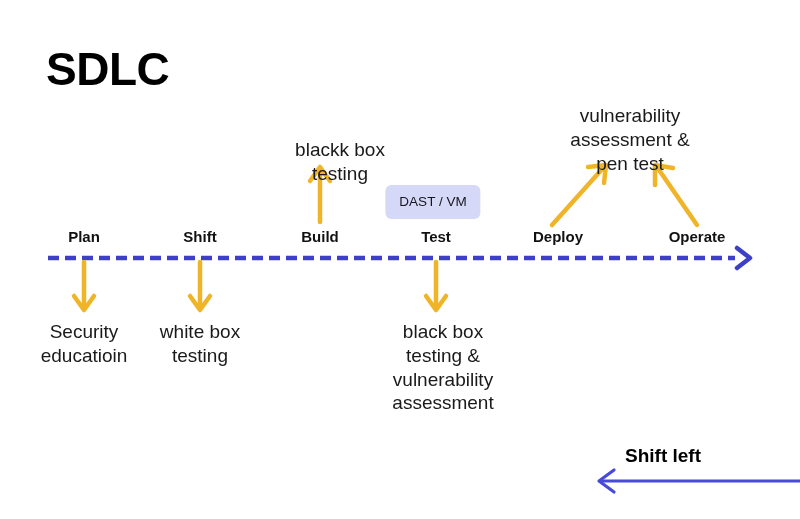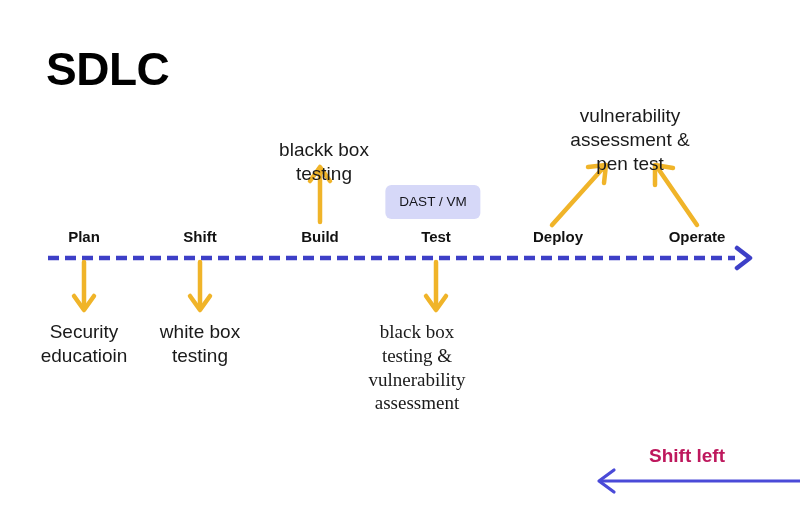--- a/index.html
+++ b/index.html
@@ -66,24 +66,23 @@
     transform: translateX(-50%);
     white-space: nowrap;
     padding: 0 14px;
     box-sizing: border-box;
     border-radius: 6px;
   }
 
   #shift-left-label {
     font-size: 19px;
     font-weight: bold;
-    color: #be185d;
+    color: #000000;
     white-space: nowrap;
     transform: translateX(-50%);
-    margin-left: 24px;
   }
 </style>
 </head>
 <body>
 
 <div id="canvas">
 
   <div class="abs" id="page-title">SDLC</div>
 
   <svg id="vector-layer" viewBox="0 0 800 519" xmlns="http://www.w3.org/2000/svg">
@@ -129,31 +128,31 @@
     </g>
   </svg>
 
   <div class="abs stage-label" style="left:84px;  top:229px;">Plan</div>
   <div class="abs stage-label" style="left:200px; top:229px;">Shift</div>
   <div class="abs stage-label" style="left:320px; top:229px;">Build</div>
   <div class="abs stage-label" style="left:436px; top:229px;">Test</div>
   <div class="abs stage-label" style="left:558px; top:229px;">Deploy</div>
   <div class="abs stage-label" style="left:697px; top:229px;">Operate</div>
 
-  <div class="abs note" style="left:324px; top:138px;">blackk box
+  <div class="abs note" style="left:340px; top:138px;">blackk box
 testing</div>
   <div class="abs note" style="left:630px; top:104px;">vulnerability
 assessment &amp;
 pen test</div>
 
   <div class="abs note" style="left:84px;  top:320px;">Security
 educatioin</div>
   <div class="abs note" style="left:200px; top:320px;">white box
 testing</div>
-  <div class="abs note" style="left:417px; top:320px;font-family:Liberation Serif, serif;">black box
+  <div class="abs note" style="left:443px; top:320px;">black box
 testing &amp;
 vulnerability
 assessment</div>
 
   <div class="abs badge" style="left:433px; top:185px;">DAST / VM</div>
 
   <div class="abs" id="shift-left-label" style="left:663px; top:445px;">Shift left</div>
 
 </div>
 

